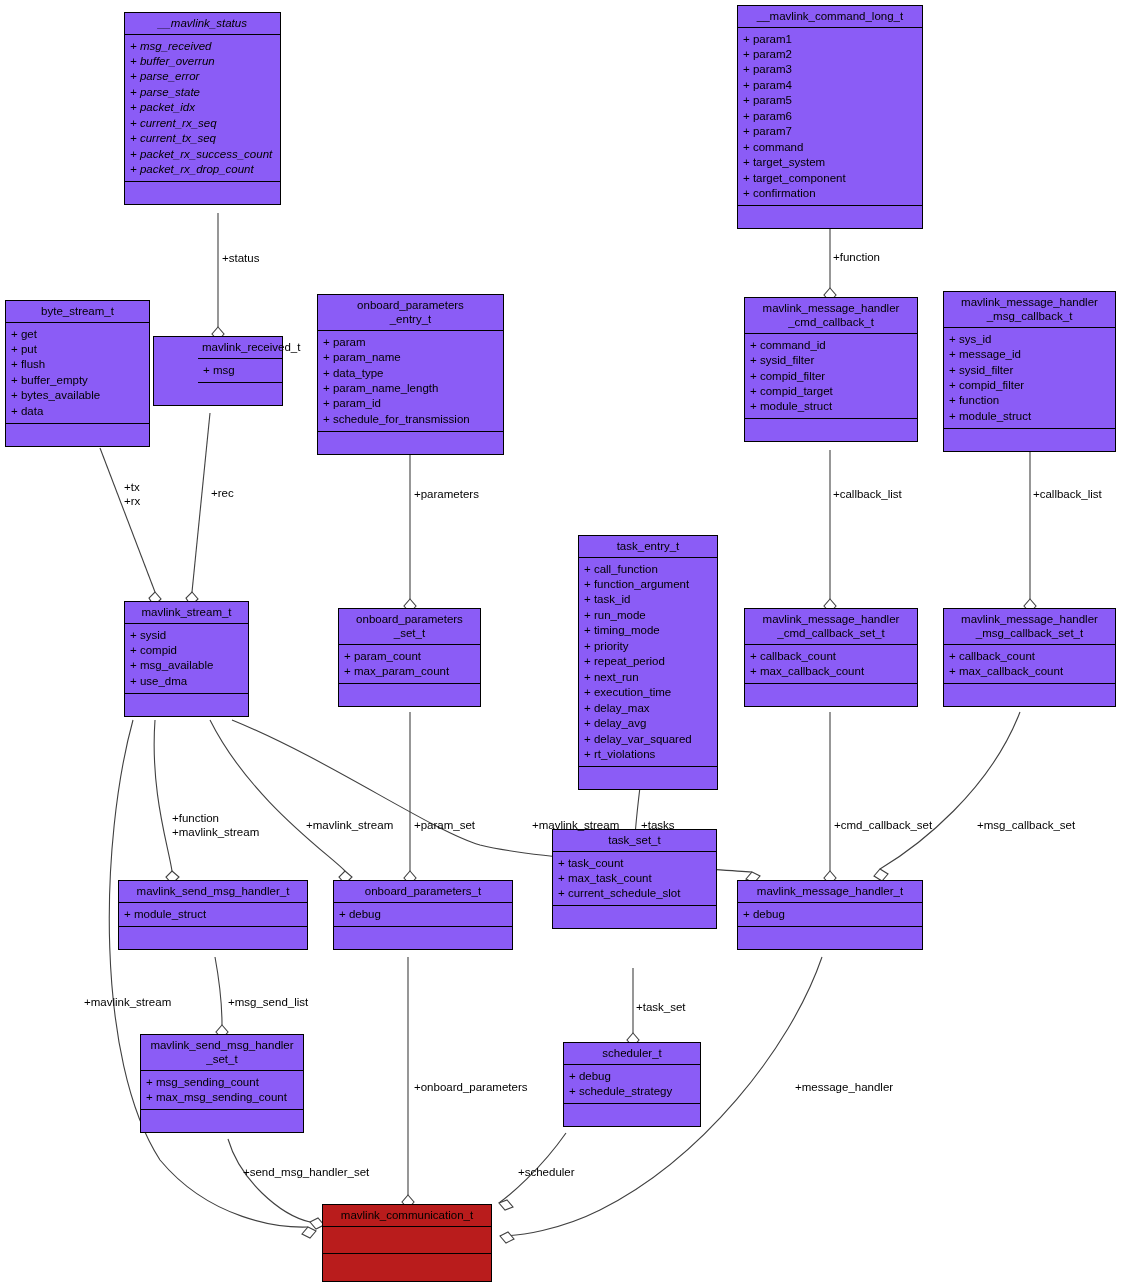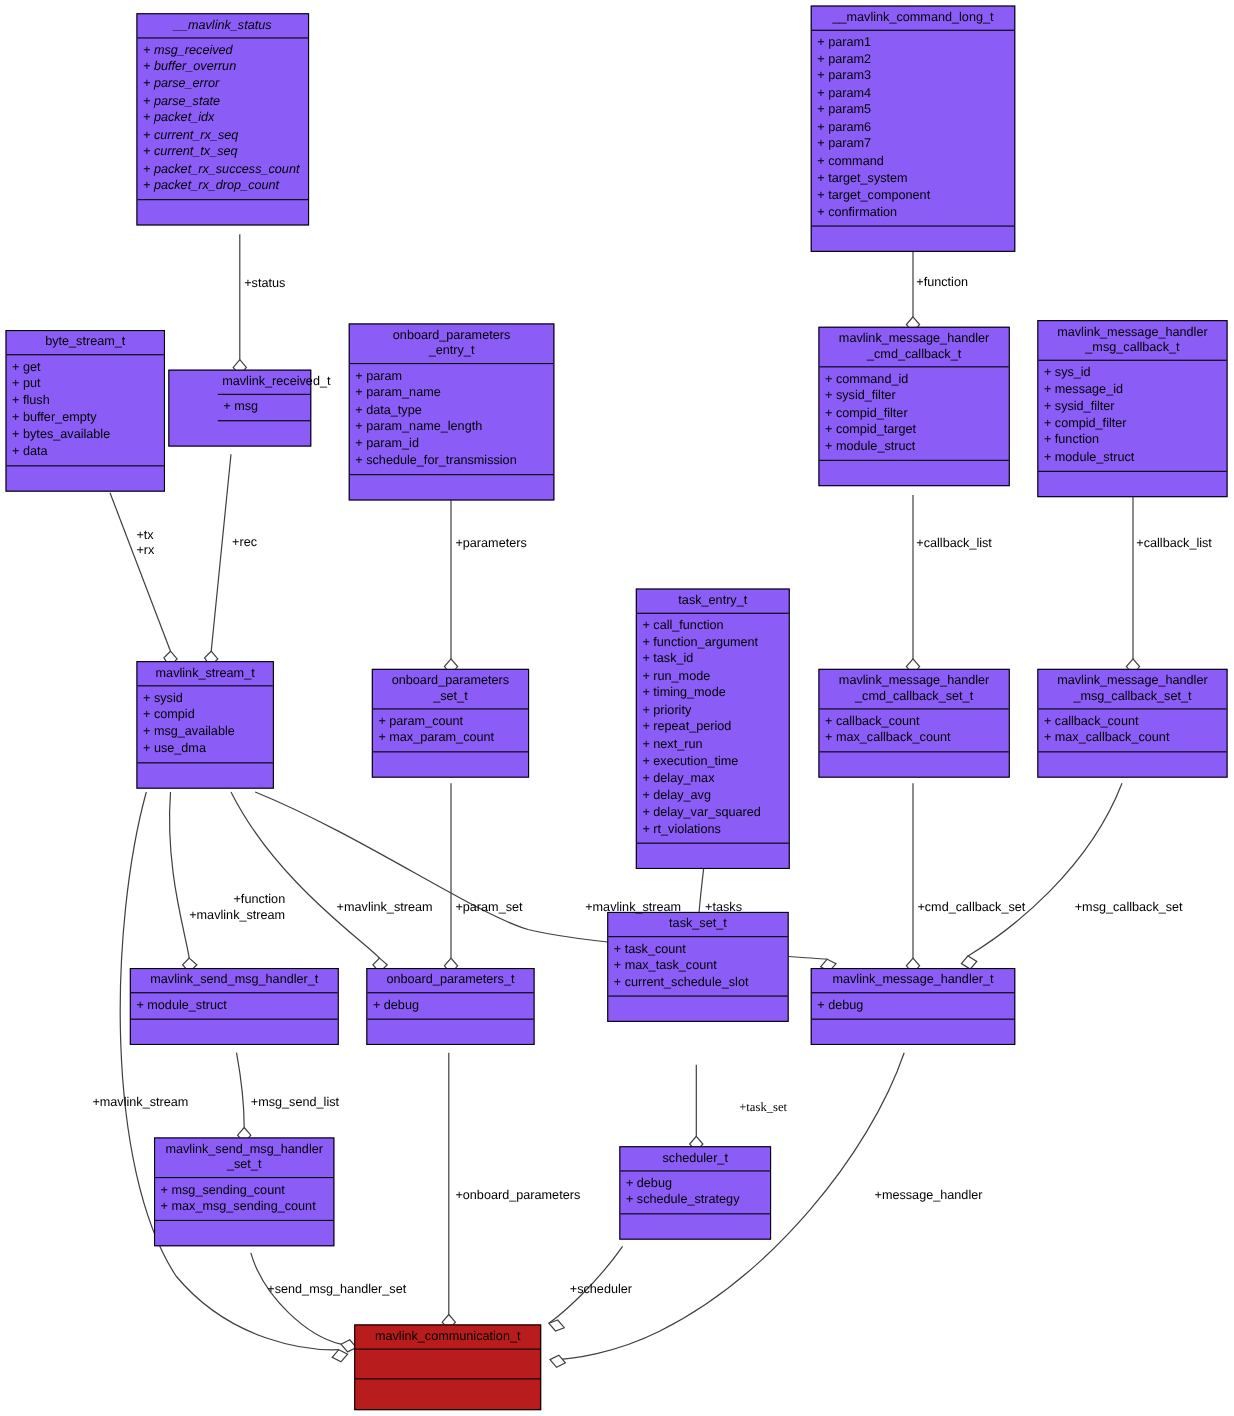--- a/index.html
+++ b/index.html
@@ -52,21 +52,21 @@
   .uml-ops {
     min-height: 22px;
     padding: 2px 4px;
   }
   .edge-label {
     position: absolute;
     font-size: 11.5px;
     color: #000000;
     white-space: pre-line;
     line-height: 1.25;
-    text-align: right;
+    text-align: left;
   }
   .edge-label.left { text-align: left; }
 </style>
 </head>
 <body>
 
 <div id="diagram">
 
   <svg class="edges" viewBox="0 0 1122 1287">
     <g fill="none" stroke="#404040" stroke-width="1.1">
@@ -297,21 +297,21 @@
   </div>
 
   <div class="uml-class" style="left:118px; top:880px; width:190px;">
     <div class="uml-title">mavlink_send_msg_handler_t</div>
     <div class="uml-attrs">
       <div>+ module_struct</div>
     </div>
     <div class="uml-ops"></div>
   </div>
 
-  <div class="uml-class" style="left:333px; top:880px; width:153px;">
+  <div class="uml-class" style="left:333px; top:880px; width:180px;">
     <div class="uml-title">onboard_parameters_t</div>
     <div class="uml-attrs">
       <div>+ debug</div>
     </div>
     <div class="uml-ops"></div>
   </div>
 
   <div class="uml-class" style="left:552px; top:829px; width:165px;">
     <div class="uml-title">task_set_t</div>
     <div class="uml-attrs">
@@ -366,19 +366,19 @@
   <div class="edge-label" style="left:172px; top:811px;">+function
 +mavlink_stream</div>
   <div class="edge-label left" style="left:306px; top:818px;">+mavlink_stream</div>
   <div class="edge-label left" style="left:414px; top:818px;">+param_set</div>
   <div class="edge-label left" style="left:532px; top:818px;">+mavlink_stream</div>
   <div class="edge-label left" style="left:641px; top:818px;">+tasks</div>
   <div class="edge-label left" style="left:834px; top:818px;">+cmd_callback_set</div>
   <div class="edge-label left" style="left:977px; top:818px;text-align:center;">+msg_callback_set</div>
   <div class="edge-label left" style="left:84px; top:995px;">+mavlink_stream</div>
   <div class="edge-label left" style="left:228px; top:995px;">+msg_send_list</div>
-  <div class="edge-label left" style="left:672px; top:1000px;font-family:Liberation Serif, serif;">+task_set</div>
+  <div class="edge-label left" style="left:636px; top:1000px;">+task_set</div>
   <div class="edge-label left" style="left:414px; top:1080px;">+onboard_parameters</div>
   <div class="edge-label left" style="left:243px; top:1165px;">+send_msg_handler_set</div>
   <div class="edge-label left" style="left:518px; top:1165px;">+scheduler</div>
   <div class="edge-label left" style="left:795px; top:1080px;">+message_handler</div>
 
 </div>
 
 </body></html>

